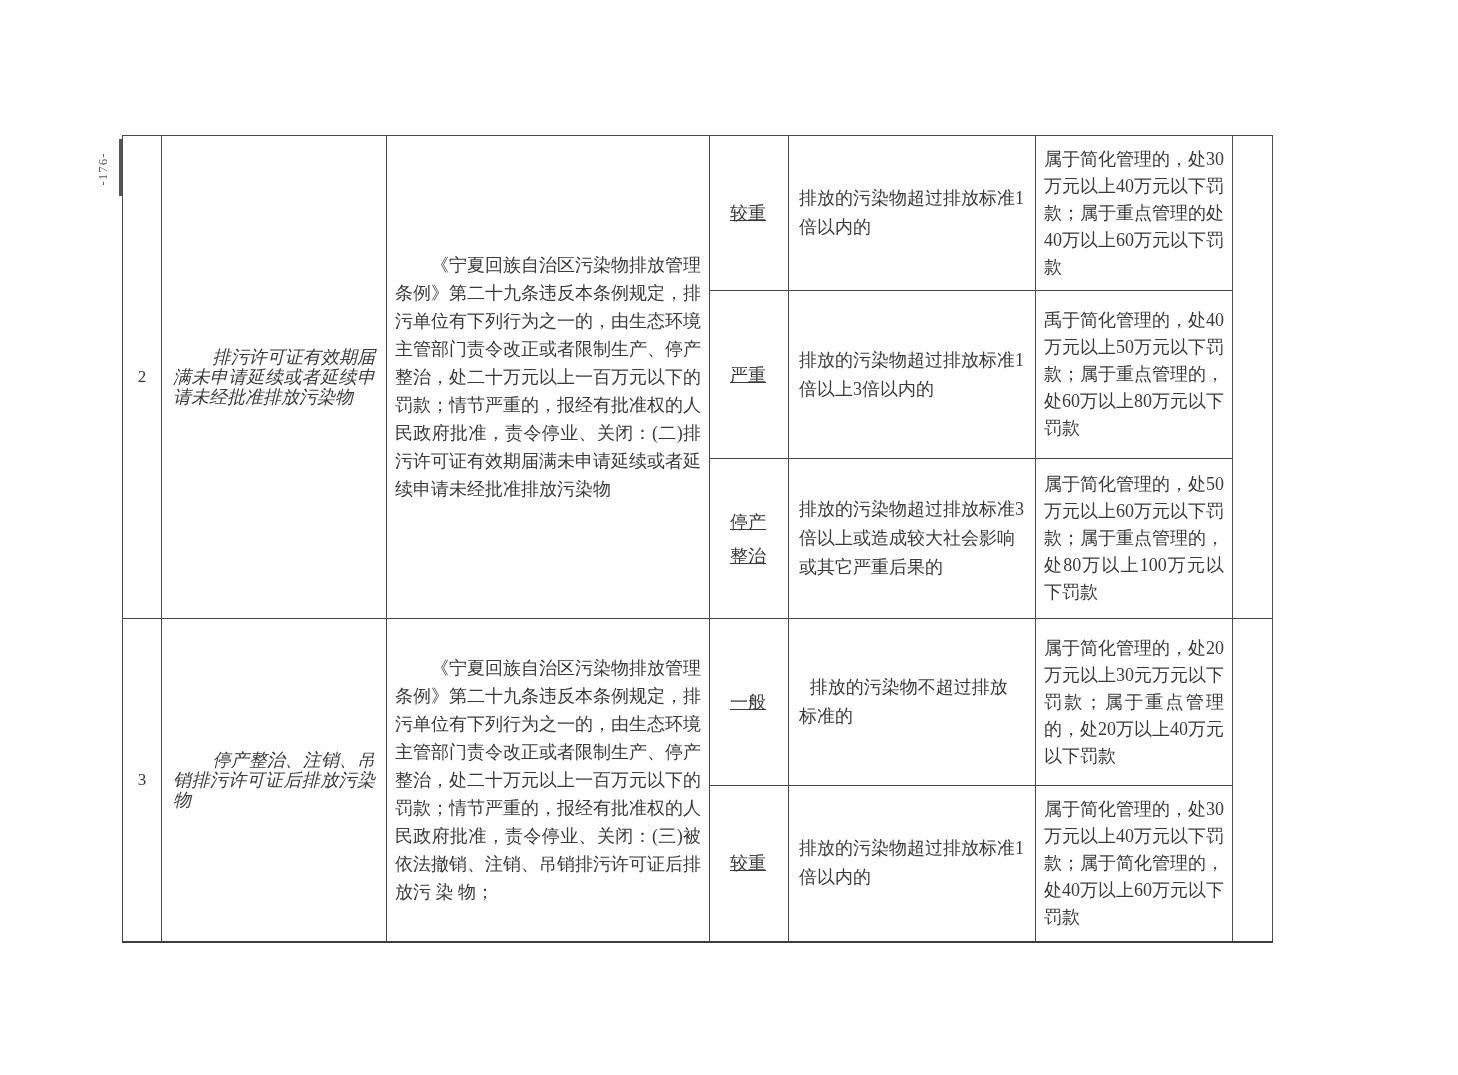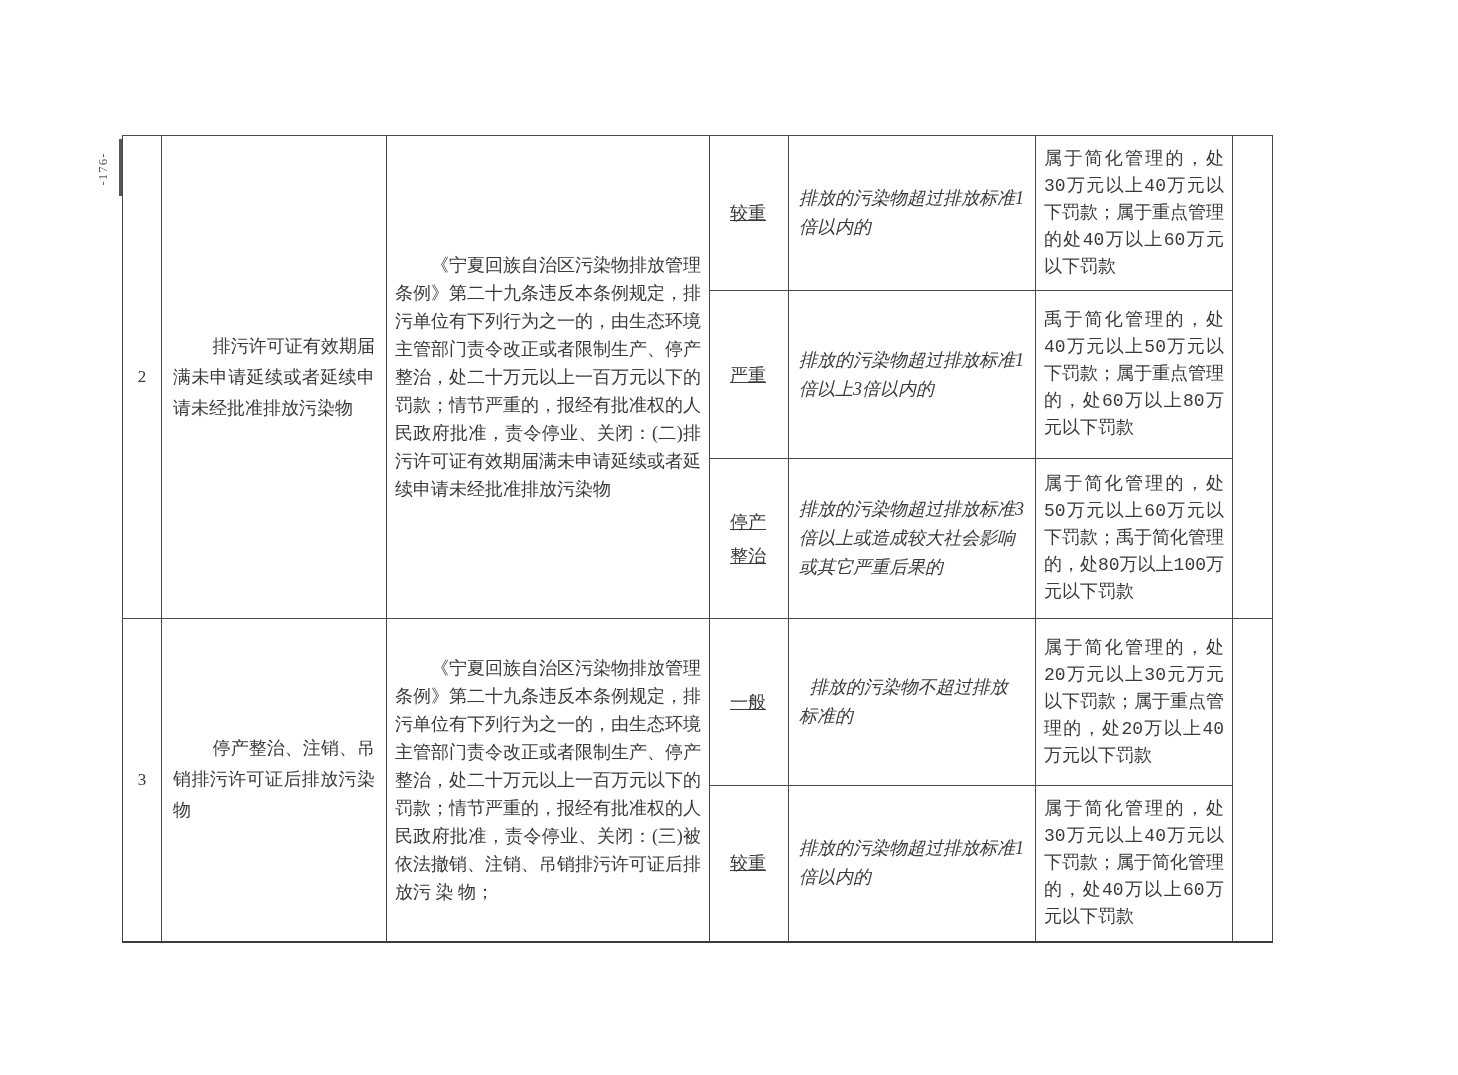--- a/index.html
+++ b/index.html
@@ -26,29 +26,29 @@
     border:1px solid #4a4a4a;border-bottom:2px solid #3c3c3c;
   }
   .reg-table td{
     border:1px solid #4a4a4a;vertical-align:middle;
     font-size:18px;overflow:hidden;
   }
   tr.r1{height:155px;} tr.r2{height:168px;} tr.r3{height:160px;}
   tr.r4{height:167px;} tr.r5{height:156px;}
   td.c-num{text-align:center;font-size:17px;}
   td.c-violation{padding:0 11px;}
-  td.c-violation .txt{text-align:justify;text-justify:inter-character;text-indent:2.2em;line-height:31px;}
+  td.c-violation .txt{text-align:justify;text-justify:inter-character;text-indent:2.2em;line-height:20px;font-style:italic;}
   td.c-legal{padding:0 8px;}
   td.c-legal .txt{text-align:justify;text-justify:inter-character;text-indent:2em;line-height:28px;}
   td.c-sev{text-align:left;padding:0 20px;line-height:34px;text-decoration:underline;}
   td.c-circ{padding:0 10px;}
-  td.c-circ .txt{text-align:left;line-height:29px;font-style:italic;}
+  td.c-circ .txt{text-align:left;line-height:29px;}
   td.c-circ .txt.indent-sm{text-indent:0.6em;}
   td.c-pen{padding:0 8px;}
-  td.c-pen .txt{text-align:justify;text-justify:inter-character;line-height:27px;font-family:Liberation Mono, monospace;}
+  td.c-pen .txt{text-align:justify;text-justify:inter-character;line-height:27px;}
   td.c-empty{background:#ffffff;}
 </style>
 </head>
 <body>
 
 <div class="page-number">-176-</div>
 <div class="border-mark"></div>
 
 <table class="reg-table">
   <colgroup>
@@ -89,21 +89,21 @@
         <div class="txt">禹于简化管理的，处40万元以上50万元以下罚款；属于重点管理的，处60万以上80万元以下罚款</div>
       </td>
     </tr>
 
     <tr class="r3">
       <td class="c-sev">停产整治</td>
       <td class="c-circ">
         <div class="txt">排放的污染物超过排放标准3倍以上或造成较大社会影响或其它严重后果的</div>
       </td>
       <td class="c-pen">
-        <div class="txt">属于简化管理的，处50万元以上60万元以下罚款；禹于简化管理的，处80万以上100万元以下罚款</div>
+        <div class="txt">属于简化管理的，处50万元以上60万元以下罚款；属于重点管理的，处80万以上100万元以下罚款</div>
       </td>
     </tr>
 
     <tr class="r4">
       <td class="c-num" rowspan="2">3</td>
       <td class="c-violation" rowspan="2">
         <div class="txt">停产整治、注销、吊销排污许可证后排放污染物</div>
       </td>
       <td class="c-legal" rowspan="2">
         <div class="txt">《宁夏回族自治区污染物排放管理条例》第二十九条违反本条例规定，排污单位有下列行为之一的，由生态环境主管部门责令改正或者限制生产、停产整治，处二十万元以上一百万元以下的罚款；情节严重的，报经有批准权的人民政府批准，责令停业、关闭：(三)被依法撤销、注销、吊销排污许可证后排放污 染 物；</div>

